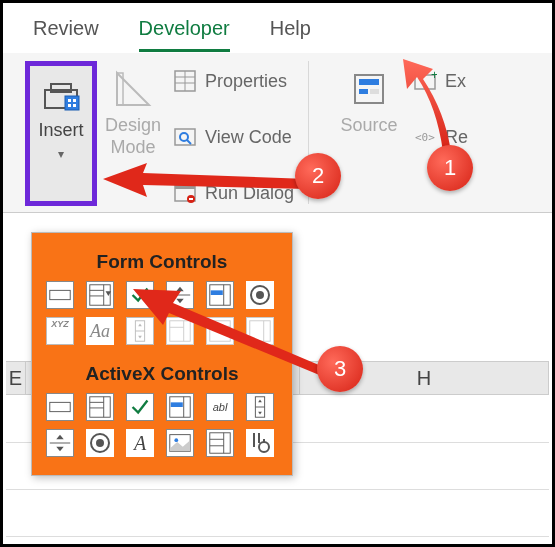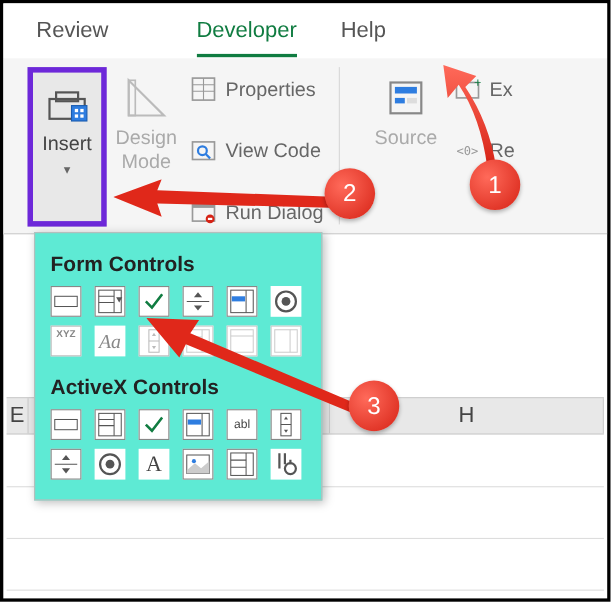--- a/index.html
+++ b/index.html
@@ -1,34 +1,34 @@
 <!DOCTYPE html>
 <html><head>
 <meta charset="utf-8">
 <style>
 * { box-sizing: border-box; margin: 0; padding: 0; }
 body { font-family: "Segoe UI", Arial, sans-serif; background: #fff; width: 555px; height: 547px; position: relative; overflow: hidden; border: 3px solid #000; }
 .tabs { display: flex; align-items: center; height: 50px; background: #fff; padding-left: 30px; gap: 40px; }
 .tab { font-size: 20px; color: #555; cursor: pointer; padding: 10px 0; text-align: center; }
-.tab.active { color: #107c41; font-weight: 400; position: relative; margin-left: 40px; }
+.tab.active { color: #107c41; font-weight: 400; position: relative; }
 .tab.active::after { content: ""; position: absolute; left: 0; right: 0; bottom: -2px; height: 3px; background: #107c41; }
 .ribbon { display: flex; height: 160px; background: #f5f5f5; border-bottom: 1px solid #ccc; padding: 8px 12px; gap: 0; }
 .group { display: flex; align-items: flex-start; padding: 0 10px; border-right: 1px solid #d8d8d8; }
 .group:last-child { border-right: none; }
 .big-btn { display: flex; flex-direction: column; align-items: center; justify-content: flex-start; width: 72px; height: 145px; background: #e8e8e8; border: 5px solid #6d28d9; padding: 8px 4px; gap: 6px; color: #444; font-size: 18px; }
 .big-btn.disabled { background: transparent; border: none; color: #aaa; }
 .icon-slot { width: 40px; height: 40px; display: flex; align-items: center; justify-content: center; }
 .chev { font-size: 12px; color: #666; }
 .small-btns { display: flex; flex-direction: column; gap: 24px; padding: 4px; }
 .small-btn { display: flex; align-items: center; gap: 8px; font-size: 18px; color: #666; height: 32px; }
 .small-btn .sicon { width: 24px; height: 24px; display: flex; align-items: center; justify-content: center; }
-.dropdown { position: absolute; left: 28px; top: 208px; width: 262px; background: #5eead4; border: 1px solid #bbb; box-shadow: 2px 2px 8px rgba(0,0,0,0.25); padding: 10px 14px; z-index: 5; }
+.dropdown { position: absolute; left: 28px; top: 229px; width: 262px; background: #f97316; border: 1px solid #bbb; box-shadow: 2px 2px 8px rgba(0,0,0,0.25); padding: 10px 14px; z-index: 5; text-align: center; }
 .dd-title { font-weight: 700; font-size: 19px; color: #222; margin: 8px 0; }
 .icon-row { display: flex; gap: 12px; margin: 8px 0; }
-.ctl-icon { width: 28px; height: 28px; border: 1px solid #888; display: flex; align-items: center; justify-content: center; font-size: 14px; color: #444; background: #fff; }
+.ctl-icon { width: 28px; height: 28px; border: 1px solid #888; display: flex; align-items: center; justify-content: center; font-size: 14px; color: #444; background: #fff; font-style: italic; }
 .ctl-icon.noborder { border: none; }
 .ctl-icon svg { width: 100%; height: 100%; }
 .sheet { position: absolute; left: 3px; right: 3px; bottom: 3px; top: 210px; z-index: 1; }
 .colhdr { position: absolute; top: 148px; height: 34px; left: 0; right: 0; display: flex; background: #e8e8e8; border-top: 1px solid #ccc; border-bottom: 1px solid #ccc; }
 .colcell { width: 135px; border-right: 1px solid #ccc; display: flex; align-items: center; justify-content: center; font-size: 20px; color: #444; }
 .rowline { position: absolute; left: 0; right: 0; border-bottom: 1px solid #ddd; }
 .circle { position: absolute; width: 46px; height: 46px; border-radius: 50%; background: radial-gradient(circle at 35% 35%, #ff6a5a, #d62215); color: #fff; display: flex; align-items: center; justify-content: center; font-size: 22px; font-weight: 400; z-index: 20; box-shadow: 0 2px 4px rgba(0,0,0,0.3); }
 .arrow { position: absolute; z-index: 15; pointer-events: none; }
 </style>
 </head>

